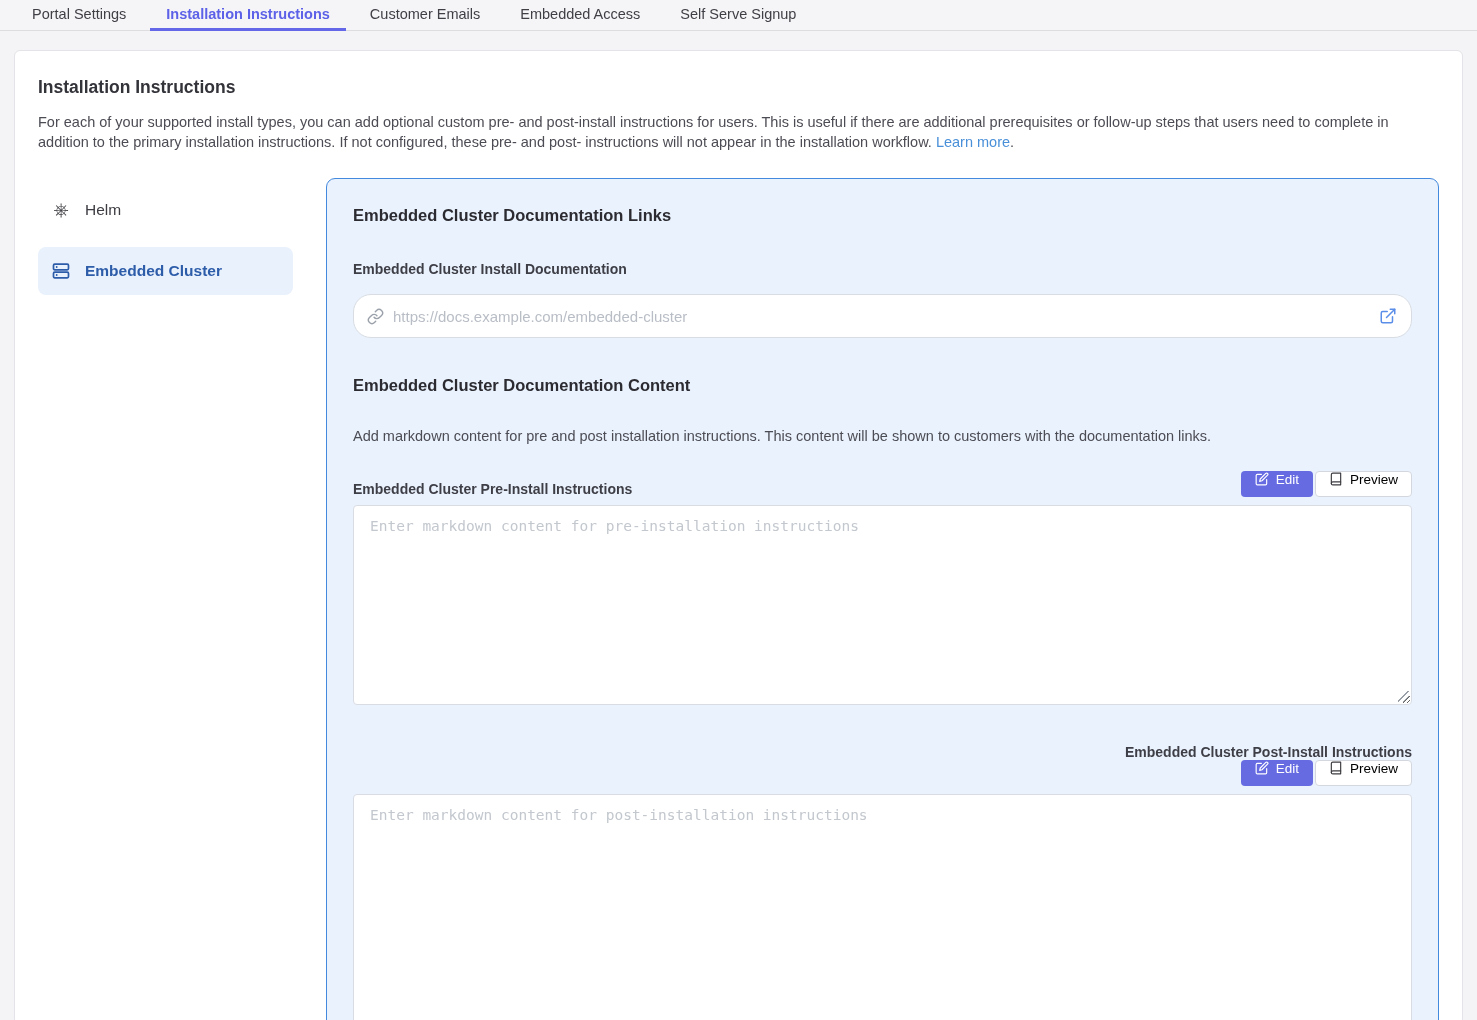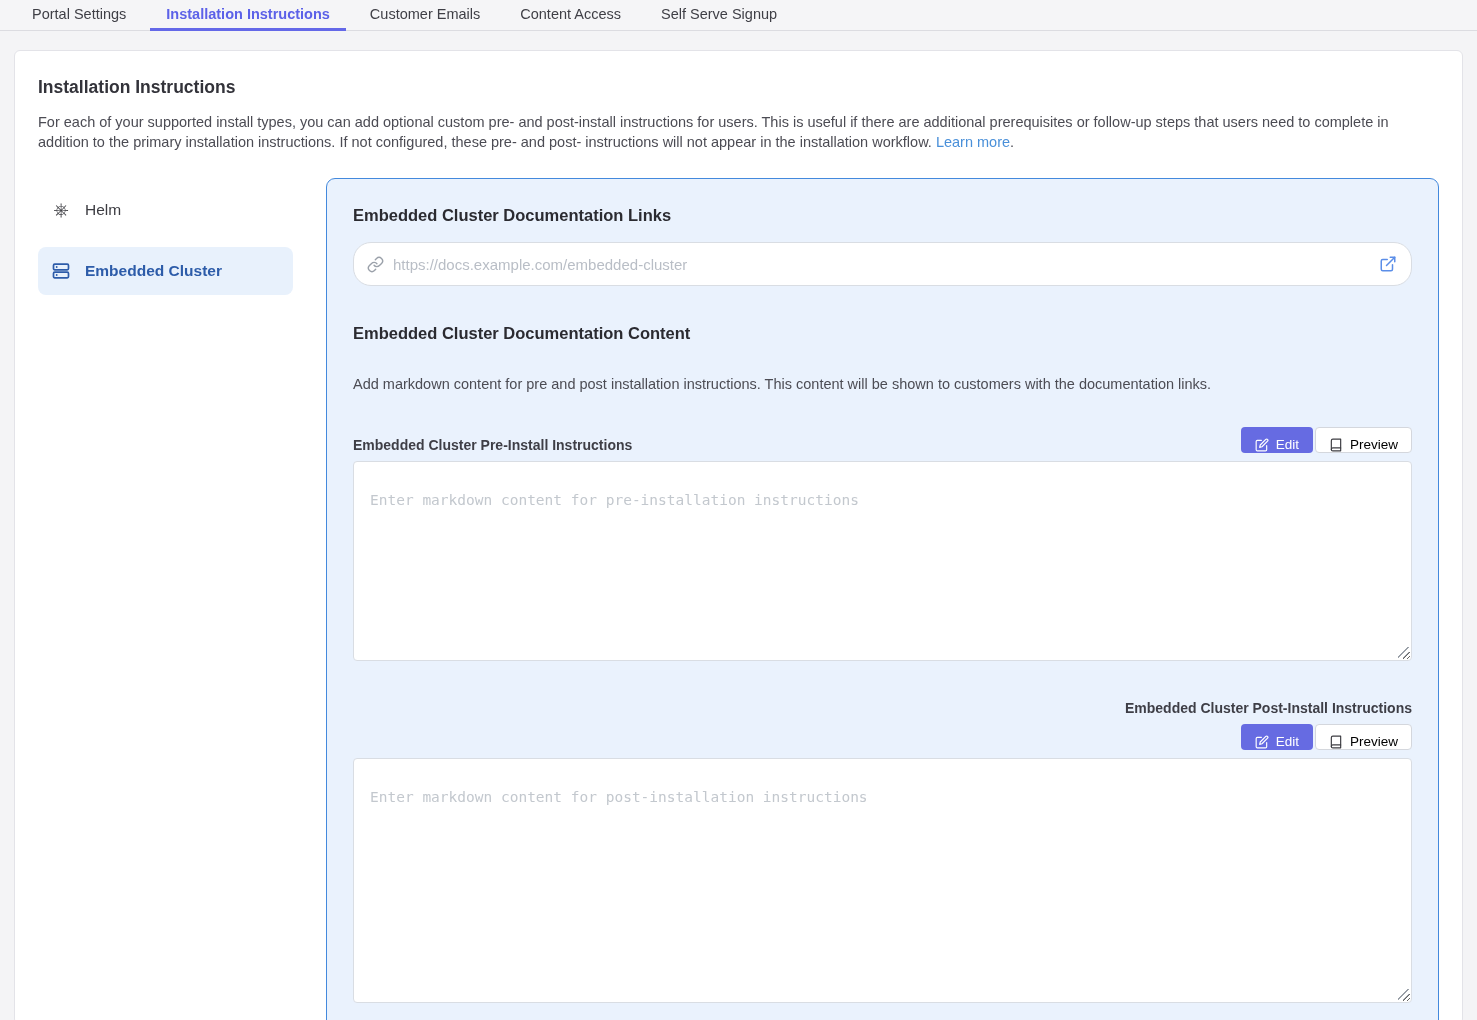--- a/index.html
+++ b/index.html
@@ -141,42 +141,41 @@
 
   .field-row {
     margin-top: 27px;
     display: flex;
     align-items: flex-end;
     justify-content: space-between;
   }
   .btn-group { display: flex; gap: 2px; }
   .btn {
     display: inline-flex;
-    align-items: flex-end;
+    align-items: flex-start;
     gap: 7px;
     height: 26px;
     padding: 0 13px;
     font-size: 13.5px;
     border-radius: 4px;
     cursor: pointer;
     border: 1px solid transparent;
     font-family: "Liberation Sans", sans-serif;
-    margin-top: 8px;
   }
   .btn-edit { background: #666be2; color: #ffffff; }
   .btn-preview { background: #ffffff; color: #000000; border-color: #d4d7dd; }
 
   .ta-wrap { position: relative; margin-top: 8px; }
   textarea {
     display: block;
     width: 100%;
     background: #ffffff;
     border: 1px solid #d9dde3;
     border-radius: 4px;
-    padding: 30px 16px;
+    padding: 12px 16px;
     font-family: "DejaVu Sans Mono", monospace;
     font-size: 14.5px;
     color: #3a3a40;
     resize: vertical;
     outline: none;
   }
   textarea::placeholder { color: #c3c8ce; }
   .ta-pre  { height: 200px; }
   .ta-post { height: 245px; }
   .resize-grip {
@@ -191,21 +190,21 @@
 
   svg { display: block; }
 </style>
 </head>
 <body>
 
 <div class="tabbar">
   <div class="tab">Portal Settings</div>
   <div class="tab active">Installation Instructions</div>
   <div class="tab">Customer Emails</div>
-  <div class="tab">Content Access</div>
+  <div class="tab">Embedded Access</div>
   <div class="tab">Self Serve Signup</div>
 </div>
 
 <div class="card">
 
   <div class="page-title">Installation Instructions</div>
 
   <div class="page-desc">
     <span>For each of your supported install types, you can add optional custom pre- and post-install instructions for users. This is useful if there are additional prerequisites or follow-up steps that users need to complete in addition to the primary installation instructions. If not configured, these pre- and post- instructions will not appear in the installation workflow.</span>
     <span class="link">Learn more</span><span>.</span>
@@ -231,20 +230,21 @@
         </span>
         <span>Embedded Cluster</span>
       </div>
 
     </div>
 
     <div class="panel">
 
       <div class="panel-heading">Embedded Cluster Documentation Links</div>
 
+      <div class="field-label links-label">Embedded Cluster Install Documentation</div>
 
       <div class="url-input-wrap">
         <span>
           <svg width="17" height="17" viewBox="0 0 24 24" fill="none" stroke="#9ba1aa" stroke-width="2" stroke-linecap="round" stroke-linejoin="round">
             <path d="M10 13a5 5 0 0 0 7.54.54l3-3a5 5 0 0 0-7.07-7.07l-1.72 1.71"></path>
             <path d="M14 11a5 5 0 0 0-7.54-.54l-3 3a5 5 0 0 0 7.07 7.07l1.71-1.71"></path>
           </svg>
         </span>
         <input type="text" placeholder="https://docs.example.com/embedded-cluster" style="">
         <span>

